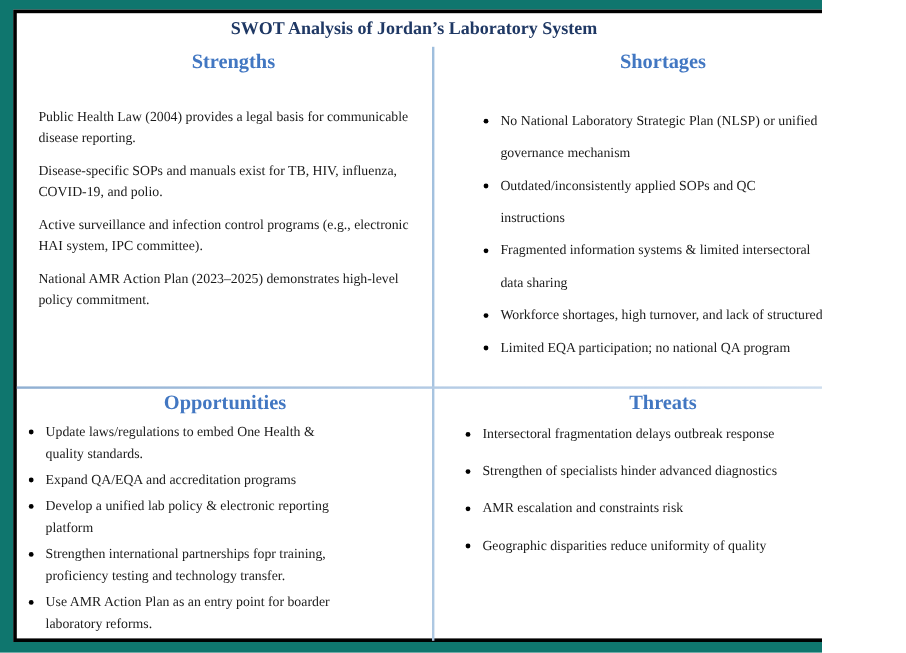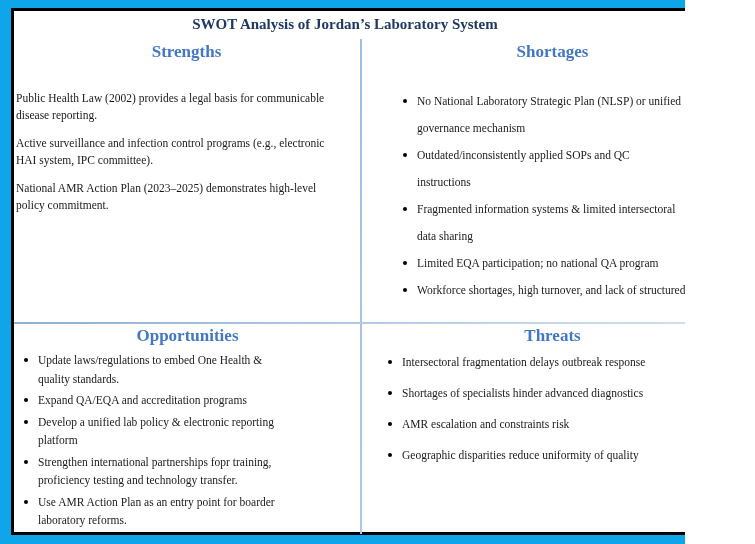--- a/index.html
+++ b/index.html
@@ -5,21 +5,21 @@
   html, body {
     margin: 0;
     padding: 0;
     background: #ffffff;
     font-family: "Liberation Serif", "DejaVu Serif", serif;
   }
   .page {
     position: relative;
     width: 685px;
     height: 544px;
-    background: #0ea5e9;
+    background: #0f766e;
     overflow: hidden;
   }
   .frame {
     position: absolute;
     left: 11px;
     top: 8px;
     width: 730px;
     height: 521px;
     border: 3px solid #000000;
     background: #ffffff;
@@ -68,21 +68,21 @@
     margin: 3px 0 0 0;
     text-align: center;
     font-size: 17px;
     line-height: 20px;
     font-weight: bold;
     color: #4277C2;
   }
   .body-text { color: #1A1A1A; font-size: 11.5px; }
 
   
-  .q-strengths { padding: 0 4px 0 2px; }
+  .q-strengths { padding: 0 4px 0 18px; }
   .strengths-body { margin-top: 28px; }
   .strengths-body p {
     margin: 0 0 11px 0;
     line-height: 17px;
     white-space: pre-line;
   }
 
   
   ul.swot-list {
     list-style: none;
@@ -129,40 +129,42 @@
       <h1>SWOT Analysis of Jordan’s Laboratory System</h1>
     </div>
 
     <div class="grid">
       <div class="divider-v"></div>
       <div class="divider-h"></div>
 
       <section class="quad q-strengths">
         <h2 class="quad-header">Strengths</h2>
         <div class="strengths-body body-text">
-          <p>Public Health Law (2002) provides a legal basis for communicable
+          <p>Public Health Law (2004) provides a legal basis for communicable
 disease reporting.</p>
+          <p>Disease-specific SOPs and manuals exist for TB, HIV, influenza,
+COVID-19, and polio.</p>
           <p>Active surveillance and infection control programs (e.g., electronic
 HAI system, IPC committee).</p>
           <p>National AMR Action Plan (2023–2025) demonstrates high-level
 policy commitment.</p>
         </div>
       </section>
 
       <section class="quad q-weaknesses">
         <h2 class="quad-header">Shortages</h2>
         <ul class="swot-list weaknesses-list body-text">
           <li>No National Laboratory Strategic Plan (NLSP) or unified
 governance mechanism</li>
           <li>Outdated/inconsistently applied SOPs and QC
 instructions</li>
           <li>Fragmented information systems &amp; limited intersectoral
 data sharing</li>
+          <li>Workforce shortages, high turnover, and lack of structured</li>
           <li>Limited EQA participation; no national QA program</li>
-          <li>Workforce shortages, high turnover, and lack of structured</li>
         </ul>
       </section>
 
       <section class="quad q-opportunities">
         <h2 class="quad-header">Opportunities</h2>
         <ul class="swot-list opportunities-list body-text">
           <li>Update laws/regulations to embed One Health &amp;
 quality standards.</li>
           <li>Expand QA/EQA and accreditation programs</li>
           <li>Develop a unified lab policy &amp; electronic reporting
@@ -171,21 +173,21 @@
 proficiency testing and technology transfer.</li>
           <li>Use AMR Action Plan as an entry point for boarder
 laboratory reforms.</li>
         </ul>
       </section>
 
       <section class="quad q-threats">
         <h2 class="quad-header">Threats</h2>
         <ul class="swot-list threats-list body-text">
           <li>Intersectoral fragmentation delays outbreak response</li>
-          <li>Shortages of specialists hinder advanced diagnostics</li>
+          <li>Strengthen of specialists hinder advanced diagnostics</li>
           <li>AMR escalation and constraints risk</li>
           <li>Geographic disparities reduce uniformity of quality</li>
         </ul>
       </section>
     </div>
 
   </div>
 </div>
 
 </body></html>

